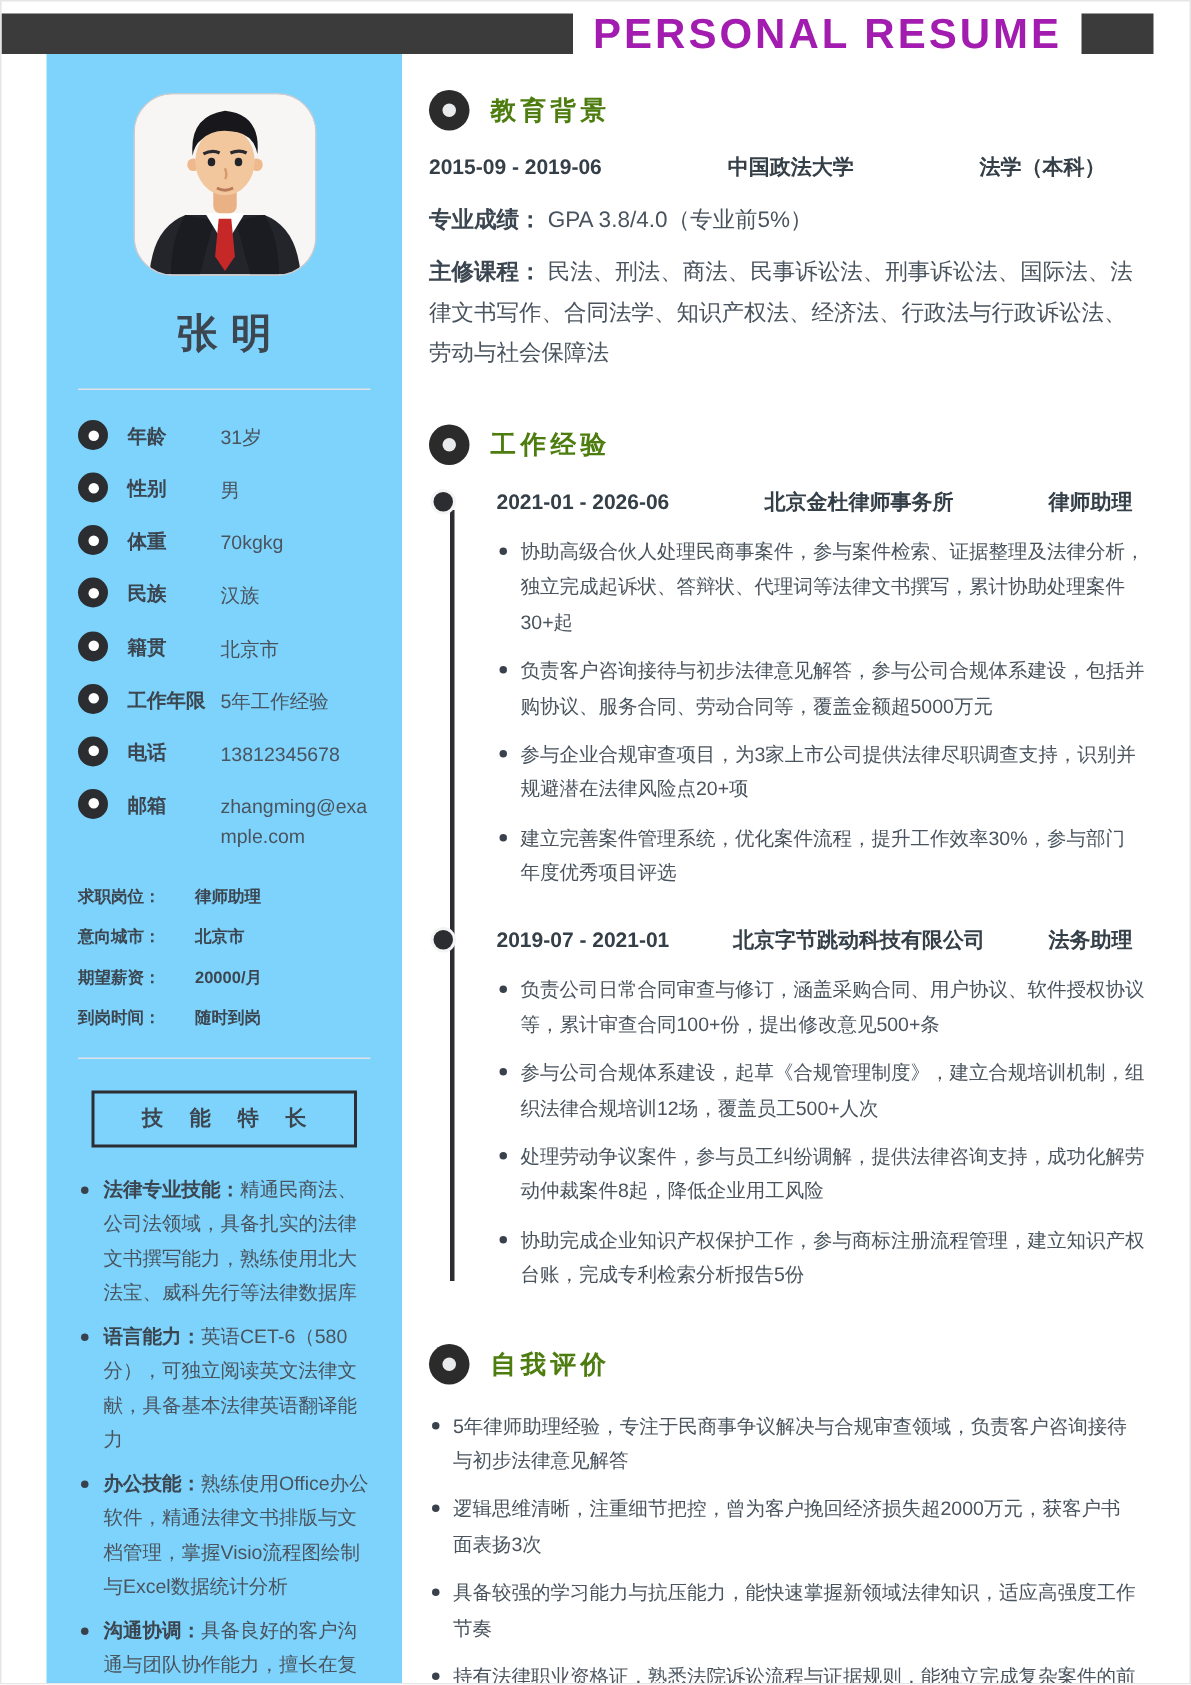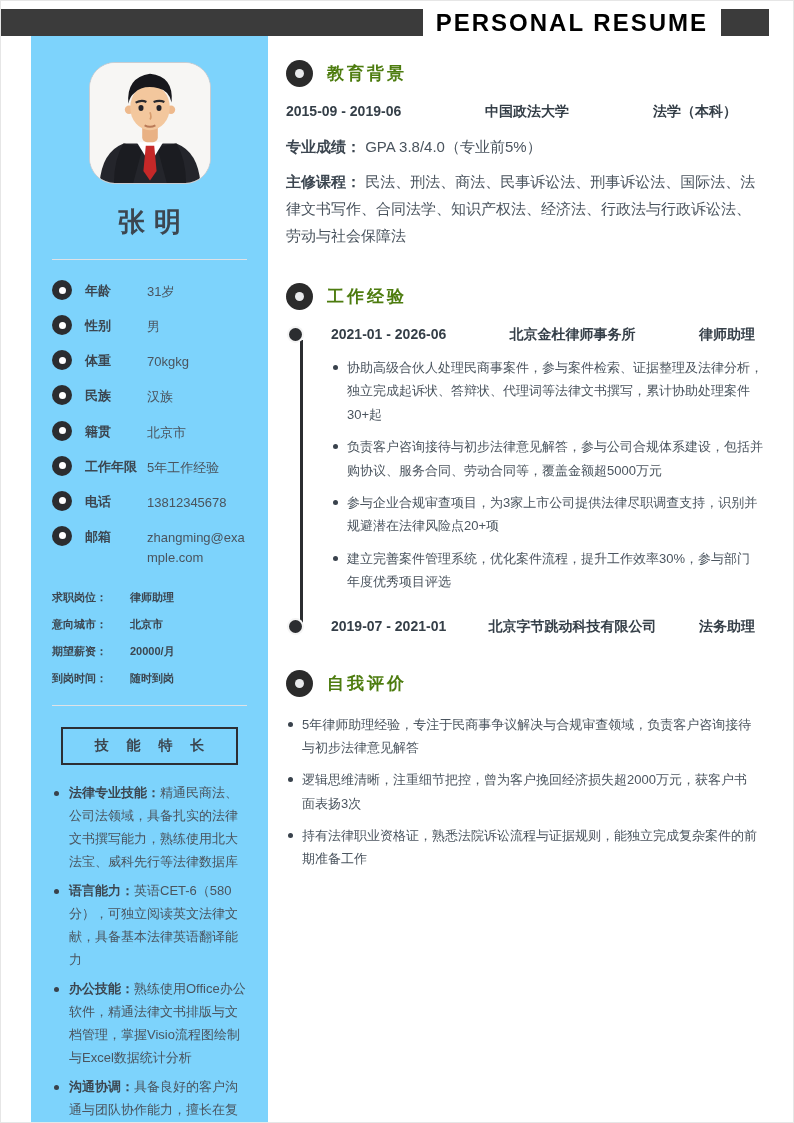--- a/index.html
+++ b/index.html
@@ -6,21 +6,21 @@
   html,body { background:#ffffff; }
   body { font-family:"Liberation Sans","DejaVu Sans",sans-serif; color:#3f4a54; }
   .page { position:relative; width:794px; height:1123px; margin:0 auto; background:#fff;
           border:1px solid #e6e6e6; overflow:hidden; }
 
   
   .topbar { display:flex; align-items:stretch; height:27px; margin-top:8px; }
   .topbar .seg { background:#3b3b3b; }
   .topbar .seg-left { flex:1; }
   .topbar .brand { display:flex; align-items:center; padding:0 13px;
-                   font-size:24px; font-weight:bold; letter-spacing:2px; color:#000000; }
+                   font-size:28px; font-weight:bold; letter-spacing:2px; color:#a21caf; }
   .topbar .seg-right { width:48px; }
   .topbar .edge { width:24px; }
 
   
   .layout { display:flex; height:1088px; }
   .sidebar { width:237px; margin-left:30px; background:#7dd3fc; padding:26px 21px 0 21px; }
   .main { flex:1; padding:24px 30px 0 18px; }
 
   
   .avatar-wrap { display:flex; justify-content:center; }
@@ -262,32 +262,39 @@
             </ul>
           </div>
 
           <div class="job">
             <div class="job-head">
               <span class="job-dot"></span>
               <span>2019-07 - 2021-01</span>
               <span>北京字节跳动科技有限公司</span>
               <span>法务助理</span>
             </div>
+            <ul class="bullet-list">
+              <li>负责公司日常合同审查与修订，涵盖采购合同、用户协议、软件授权协议等，累计审查合同100+份，提出修改意见500+条</li>
+              <li>参与公司合规体系建设，起草《合规管理制度》，建立合规培训机制，组织法律合规培训12场，覆盖员工500+人次</li>
+              <li>处理劳动争议案件，参与员工纠纷调解，提供法律咨询支持，成功化解劳动仲裁案件8起，降低企业用工风险</li>
+              <li>协助完成企业知识产权保护工作，参与商标注册流程管理，建立知识产权台账，完成专利检索分析报告5份</li>
+            </ul>
           </div>
 
         </div>
       </div>
 
       <div class="section">
         <div class="section-head">
           <span class="section-ico"></span>
           <span class="section-title">自我评价</span>
         </div>
         <ul class="bullet-list eval-list">
           <li>5年律师助理经验，专注于民商事争议解决与合规审查领域，负责客户咨询接待与初步法律意见解答</li>
           <li>逻辑思维清晰，注重细节把控，曾为客户挽回经济损失超2000万元，获客户书面表扬3次</li>
+          <li>具备较强的学习能力与抗压能力，能快速掌握新领域法律知识，适应高强度工作节奏</li>
           <li>持有法律职业资格证，熟悉法院诉讼流程与证据规则，能独立完成复杂案件的前期准备工作</li>
         </ul>
       </div>
 
     </div>
   </div>
 </div>
 
 </body></html>

